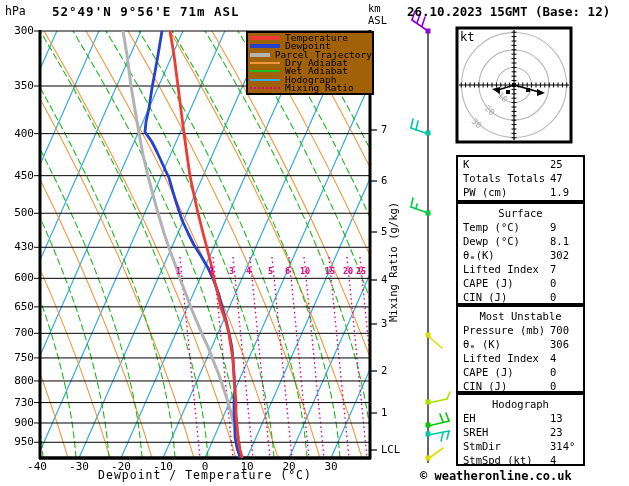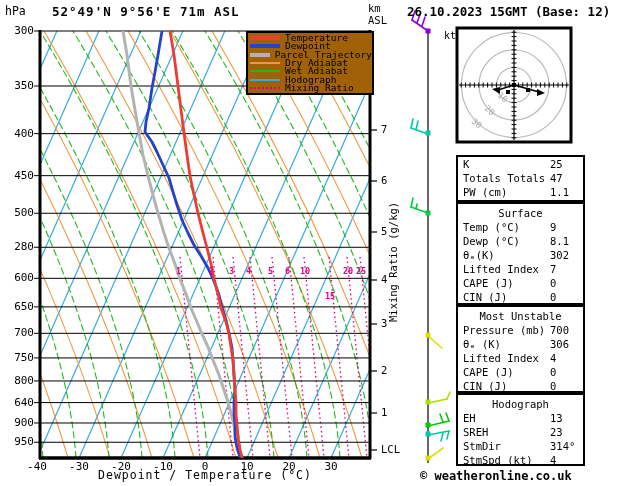--- a/index.html
+++ b/index.html
@@ -10,21 +10,21 @@
   .t-main{left:52px;top:4px;font-size:12.5px;font-weight:bold;letter-spacing:1px;z-index:4;}
   .t-date{left:407px;top:4px;font-size:12.5px;font-weight:bold;z-index:4;}
   .hpa{left:5px;top:4px;font-size:11.5px;z-index:4;}
   .kmasl{left:368px;top:2px;font-size:10.5px;line-height:12px;z-index:4;text-align:left;}
   .plabel{position:absolute;width:28px;text-align:right;font-size:11px;z-index:4;}
   .xlabel{position:absolute;font-size:11px;z-index:4;transform:translateX(-50%);}
   .kmlabel{position:absolute;font-size:10.5px;z-index:4;}
   .axis-x-title{left:40px;top:468px;width:330px;text-align:center;font-size:11.5px;letter-spacing:1px;z-index:4;}
   .mrlabel{left:387px;top:322px;font-size:10.5px;transform-origin:0 0;transform:rotate(-90deg);z-index:4;}
   .mixlabel{position:absolute;font-size:8.5px;font-weight:bold;z-index:3;}
-  .ktlabel{left:444px;top:30px;font-size:10px;z-index:4;}
+  .ktlabel{left:460px;top:30px;font-size:12px;z-index:4;}
   .legend{left:246px;top:31px;width:122px;border:2px solid #000;background:#a16207;z-index:5;padding:1px 0 1px 2px;}
   .legend-row{display:flex;align-items:center;height:8.3px;}
   .legend-swatch{width:30px;margin-right:5px;}
   .legend-label{font-size:9.5px;line-height:8px;}
   .tbl{position:absolute;left:456px;width:129px;border:2px solid #000;background:#fff;z-index:4;box-sizing:border-box;}
   .tbl-title{text-align:center;font-size:10.5px;line-height:14px;padding-top:2px;}
   .tbl-row{position:relative;font-size:10.5px;line-height:14px;padding-left:5px;}
   .tbl-val{position:absolute;left:92px;top:0;}
   .footer{left:420px;top:469px;font-size:12px;font-weight:bold;z-index:4;}
 </style>
@@ -295,27 +295,27 @@
         <span class="legend-label">Mixing Ratio</span>
       </div>
     </div>
 
   <div id="pressure-labels">
       <span class="plabel" style="left: 6px; top: 24px;">300</span>
       <span class="plabel" style="left: 6px; top: 79.001px;">350</span>
       <span class="plabel" style="left: 6px; top: 126.645px;">400</span>
       <span class="plabel" style="left: 6px; top: 168.67px;">450</span>
       <span class="plabel" style="left: 6px; top: 206.263px;">500</span>
-      <span class="plabel" style="left: 6px; top: 240.269px;">280</span>
+      <span class="plabel" style="left: 6px; top: 240.269px;">430</span>
       <span class="plabel" style="left: 6px; top: 271.315px;">600</span>
       <span class="plabel" style="left: 6px; top: 299.874px;">650</span>
       <span class="plabel" style="left: 6px; top: 326.316px;">700</span>
       <span class="plabel" style="left: 6px; top: 350.933px;">750</span>
       <span class="plabel" style="left: 6px; top: 373.96px;">800</span>
-      <span class="plabel" style="left: 6px; top: 395.591px;">640</span>
+      <span class="plabel" style="left: 6px; top: 395.591px;">730</span>
       <span class="plabel" style="left: 6px; top: 415.985px;">900</span>
       <span class="plabel" style="left: 6px; top: 435.276px;">950</span>
     </div>
   <div id="x-labels">
       <span class="xlabel" style="left: 37px; top: 460px;">-40</span>
       <span class="xlabel" style="left: 79px; top: 460px;">-30</span>
       <span class="xlabel" style="left: 121px; top: 460px;">-20</span>
       <span class="xlabel" style="left: 163px; top: 460px;">-10</span>
       <span class="xlabel" style="left: 205px; top: 460px;">0</span>
       <span class="xlabel" style="left: 247px; top: 460px;">10</span>
@@ -333,34 +333,34 @@
       <span class="kmlabel" style="left: 381px; top: 443px;">LCL</span>
     </div>
   <div id="mix-labels">
       <span class="mixlabel" style="left: 176px; top: 266px; color: rgb(224, 0, 128);">1</span>
       <span class="mixlabel" style="left: 209px; top: 266px; color: rgb(224, 0, 128);">2</span>
       <span class="mixlabel" style="left: 229px; top: 266px; color: rgb(224, 0, 128);">3</span>
       <span class="mixlabel" style="left: 246px; top: 266px; color: rgb(224, 0, 128);">4</span>
       <span class="mixlabel" style="left: 268px; top: 266px; color: rgb(224, 0, 128);">5</span>
       <span class="mixlabel" style="left: 285px; top: 266px; color: rgb(224, 0, 128);">6</span>
       <span class="mixlabel" style="left: 300px; top: 266px; color: rgb(224, 0, 128);">10</span>
-      <span class="mixlabel" style="left: 325px; top: 266px; color: rgb(224, 0, 128); margin-top: 25px;">15</span>
+      <span class="mixlabel" style="left: 325px; top: 266px; color: rgb(224, 0, 128);">15</span>
       <span class="mixlabel" style="left: 343px; top: 266px; color: rgb(224, 0, 128);">20</span>
       <span class="mixlabel" style="left: 356px; top: 266px; color: rgb(224, 0, 128);">25</span>
     </div>
 
   <div class="abs mrlabel">Mixing Ratio (g/kg)</div>
   <div class="abs axis-x-title">Dewpoint / Temperature (°C)</div>
   <div class="abs ktlabel">kt</div>
 
   <div id="data-table">
       <div class="tbl" style="top: 155px; height: 47px;">
         <div class="tbl-row"><span>K</span><span class="tbl-val">25</span></div>
         <div class="tbl-row"><span>Totals Totals</span><span class="tbl-val">47</span></div>
-        <div class="tbl-row"><span>PW (cm)</span><span class="tbl-val">1.1</span></div>
+        <div class="tbl-row"><span>PW (cm)</span><span class="tbl-val">1.9</span></div>
       </div>
       <div class="tbl" style="top: 202px; height: 103px;">
         <div class="tbl-title">Surface</div>
         <div class="tbl-row"><span>Temp (°C)</span><span class="tbl-val">9</span></div>
         <div class="tbl-row"><span>Dewp (°C)</span><span class="tbl-val">8.1</span></div>
         <div class="tbl-row"><span>θₑ(K)</span><span class="tbl-val">302</span></div>
         <div class="tbl-row"><span>Lifted Index</span><span class="tbl-val">7</span></div>
         <div class="tbl-row"><span>CAPE (J)</span><span class="tbl-val">0</span></div>
         <div class="tbl-row"><span>CIN (J)</span><span class="tbl-val">0</span></div>
       </div>

